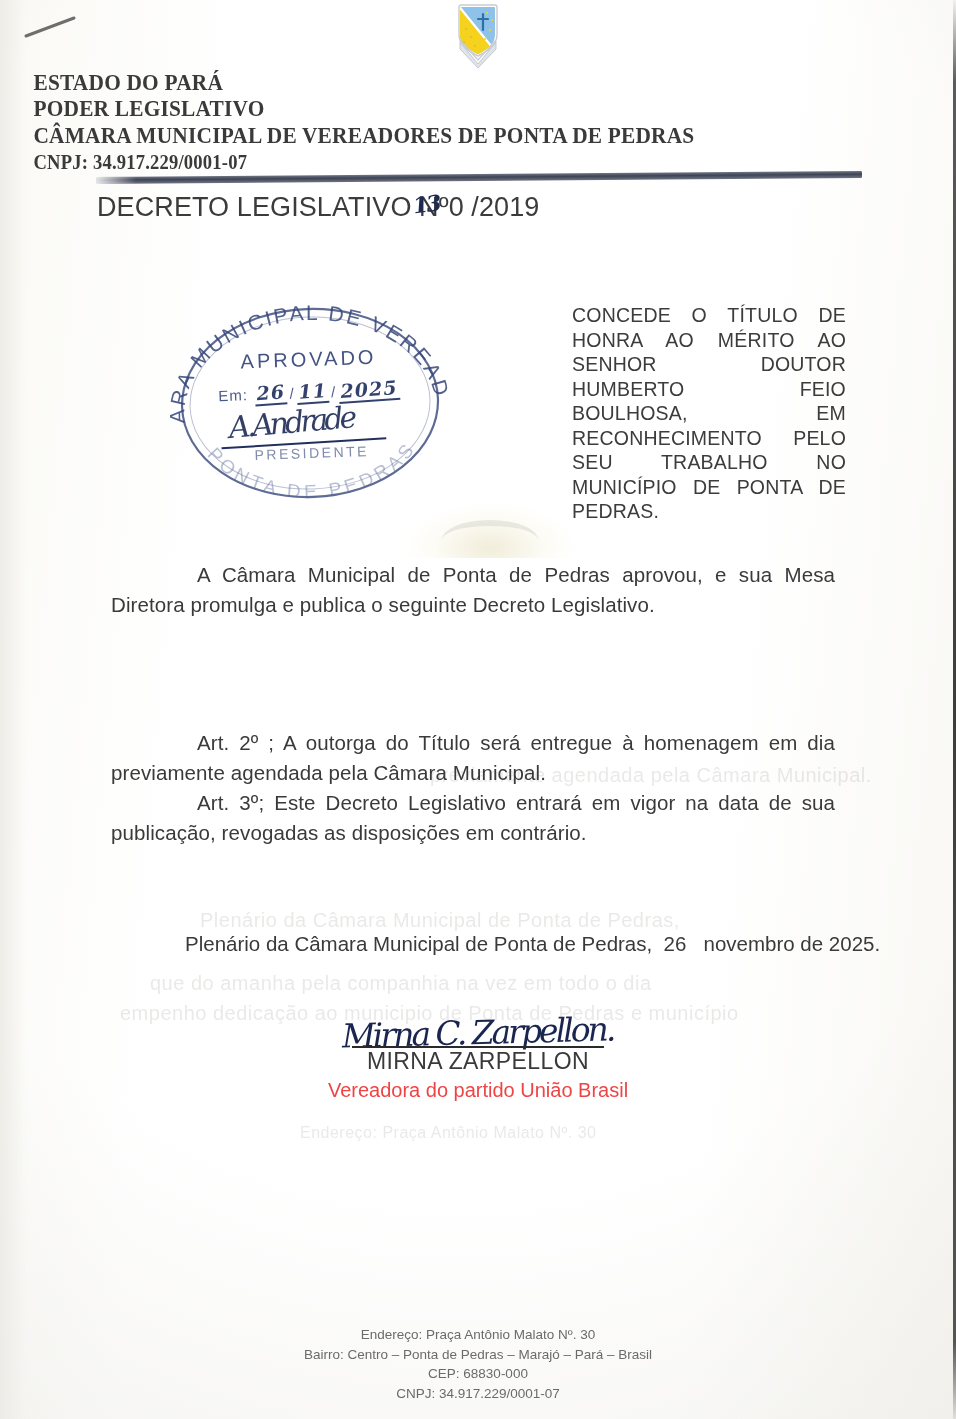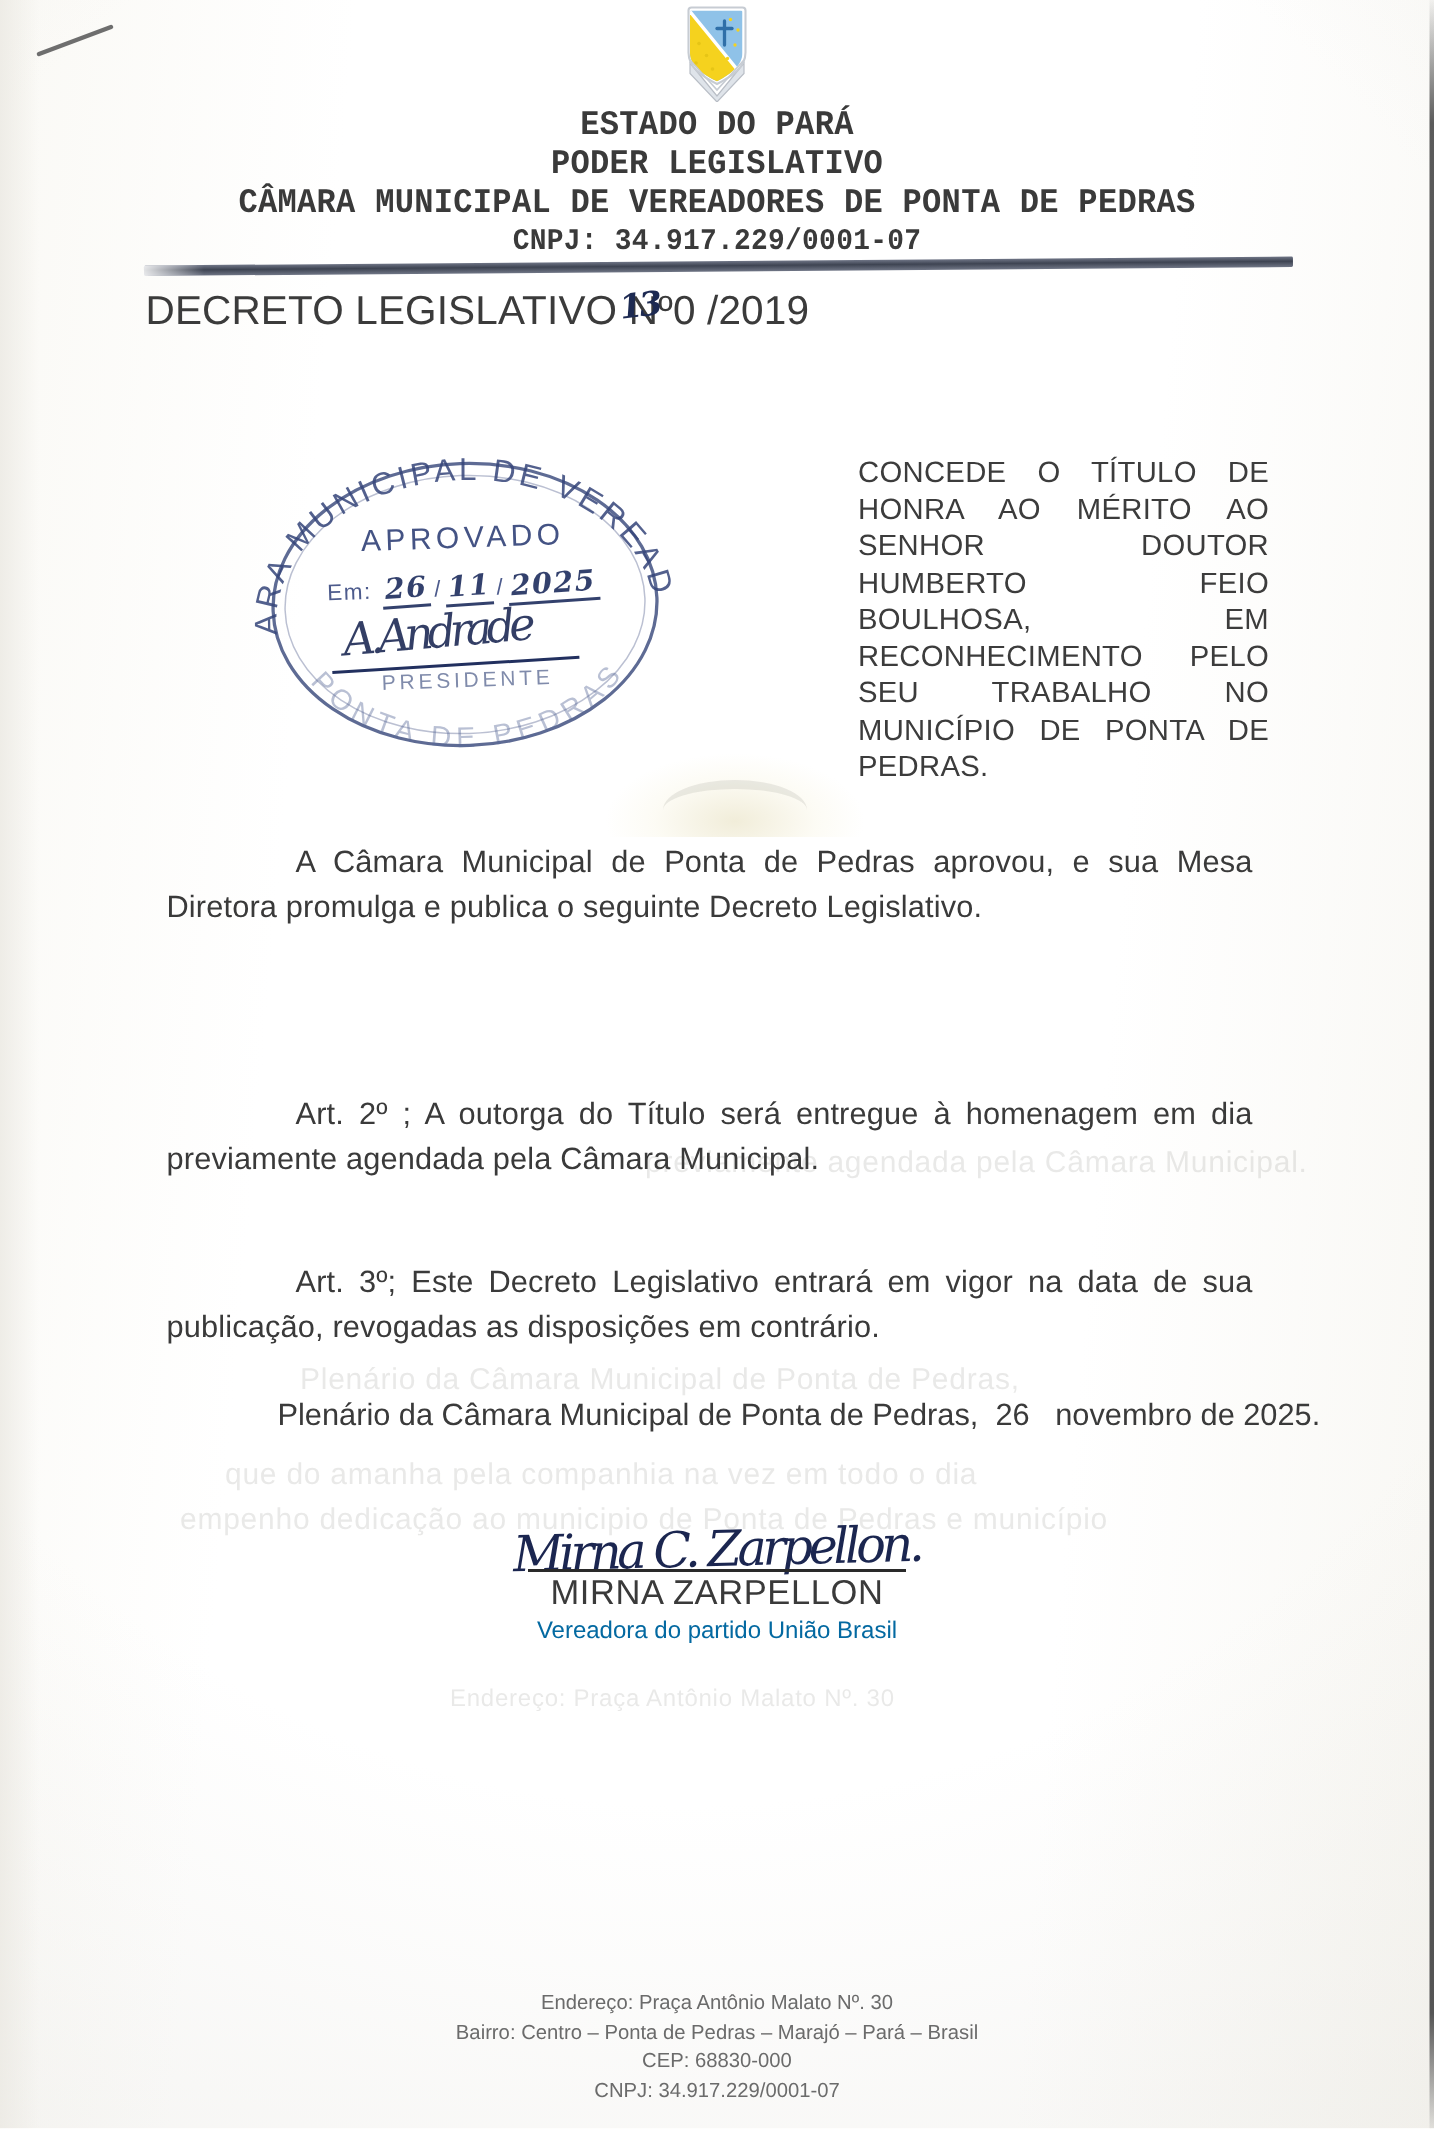--- a/index.html
+++ b/index.html
@@ -62,22 +62,22 @@
     display: flex;
     justify-content: center;
     align-items: flex-start;
   }
 
   .header-lines {
     position: absolute;
     left: 0;
     right: 0;
     top: 70px;
-    text-align: center;
-    font-family: Liberation Mono, monospace;
+    text-align: left;
+    font-family: Liberation Serif, serif;
     font-weight: bold;
     color: #3a3a3a;
   }
   .header-lines .hl {
     display: block;
     letter-spacing: 0.2px;
     transform: scaleX(0.93);
   }
   .hl1 { font-size: 23px; line-height: 26px; }
   .hl2 { font-size: 23px; line-height: 26px; }
@@ -250,21 +250,21 @@
     color: #3a3a3a;
     letter-spacing: 0.1px;
   }
   .body-block p {
     margin: 12px;
     text-indent: 86px;
   }
   .p1 { top: 548px; }
   .p2 { top: 632px; }
   .p3 { top: 716px; }
-  .p4 { top: 828px; }
+  .p4 { top: 776px; }
 
   .closing {
     position: absolute;
     left: 185px;
     top: 930px;
     font-size: 20.5px;
     line-height: 28px;
     color: #3a3a3a;
     white-space: pre;
     text-align: center;
@@ -306,22 +306,22 @@
     text-align: center;
     font-size: 23px;
     letter-spacing: 0.4px;
     color: #3a3a3a;
   }
   .sig-role {
     position: absolute;
     left: 0; right: 0;
     top: 1079px;
     text-align: center;
-    font-size: 16px;
-    color: #0369a1;
+    font-size: 20px;
+    color: #ef4444;
   }
 
   
   .ghost {
     position: absolute;
     color: rgba(120,118,112,0.16);
     font-size: 20px;
     line-height: 30px;
     letter-spacing: 0.5px;
     pointer-events: none;

